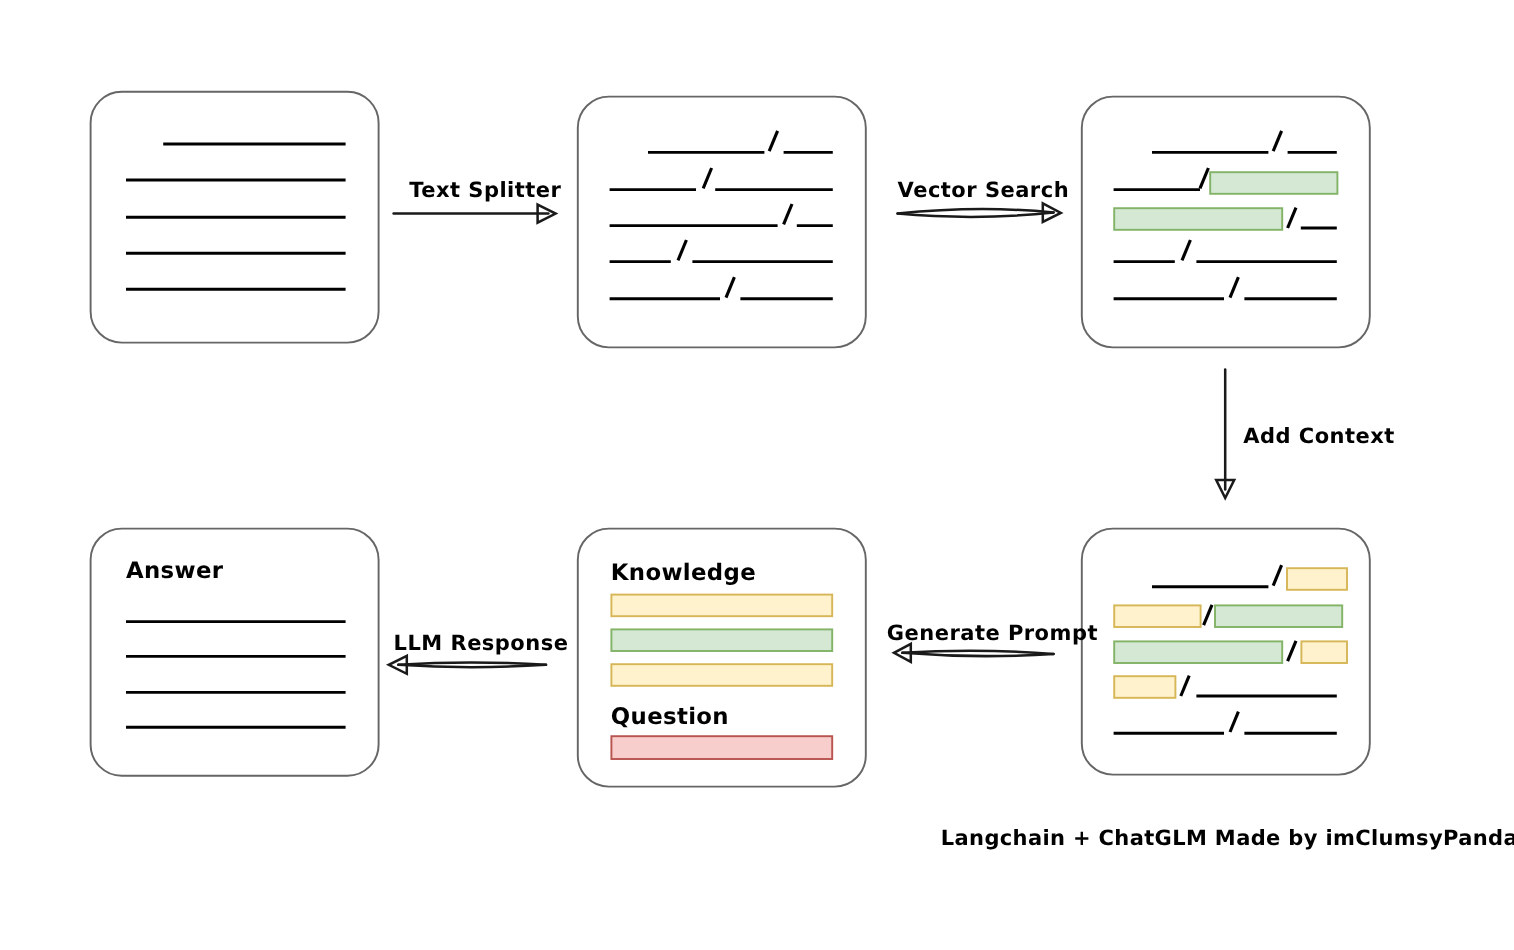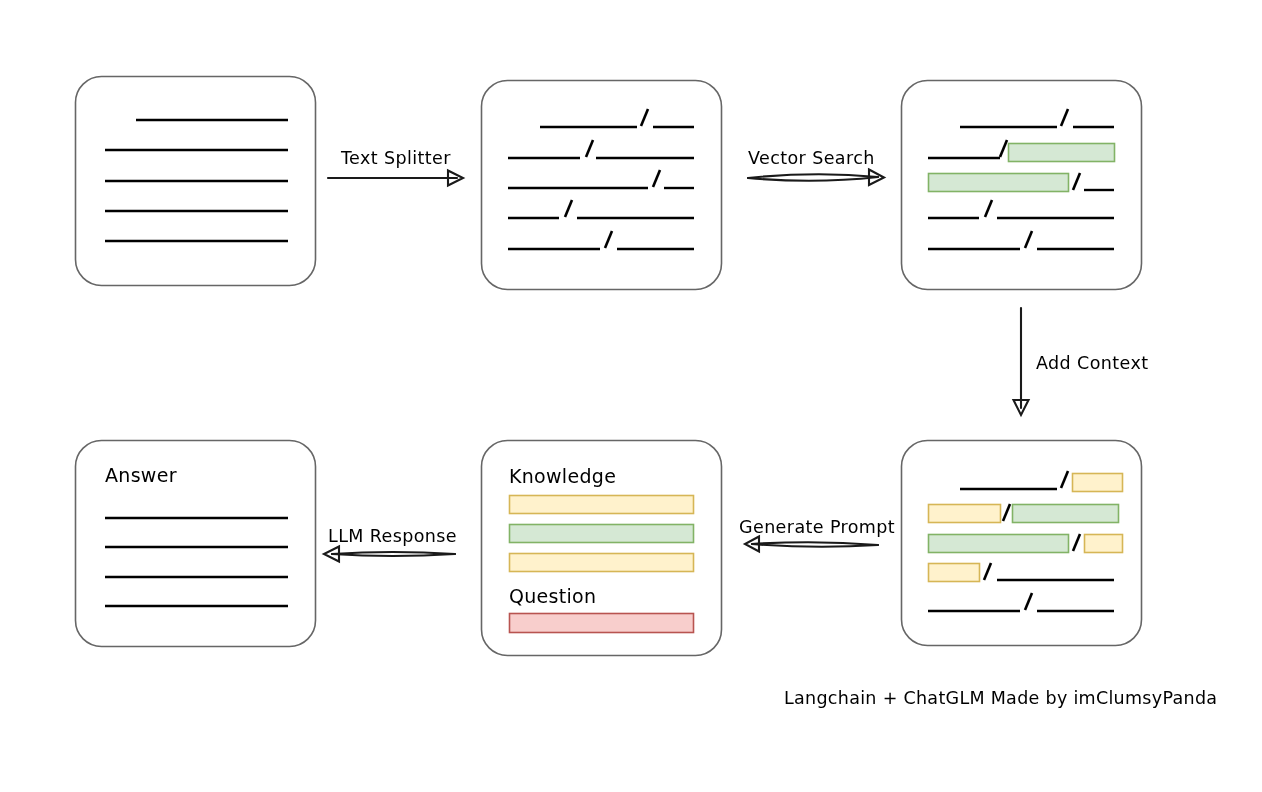--- a/index.html
+++ b/index.html
@@ -11,20 +11,21 @@
     width: 1262px;
     height: 792px;
     font-family: "DejaVu Sans", sans-serif;
     overflow: hidden;
   }
   #canvas {
     position: relative;
     width: 1100px;
     height: 792px;
     background: #ffffff;
+    font-weight: bold;
   }
   svg#diagram {
     position: absolute;
     left: 0;
     top: 0;
     width: 1262px;
     height: 792px;
     display: block;
   }
   .box-shape {

